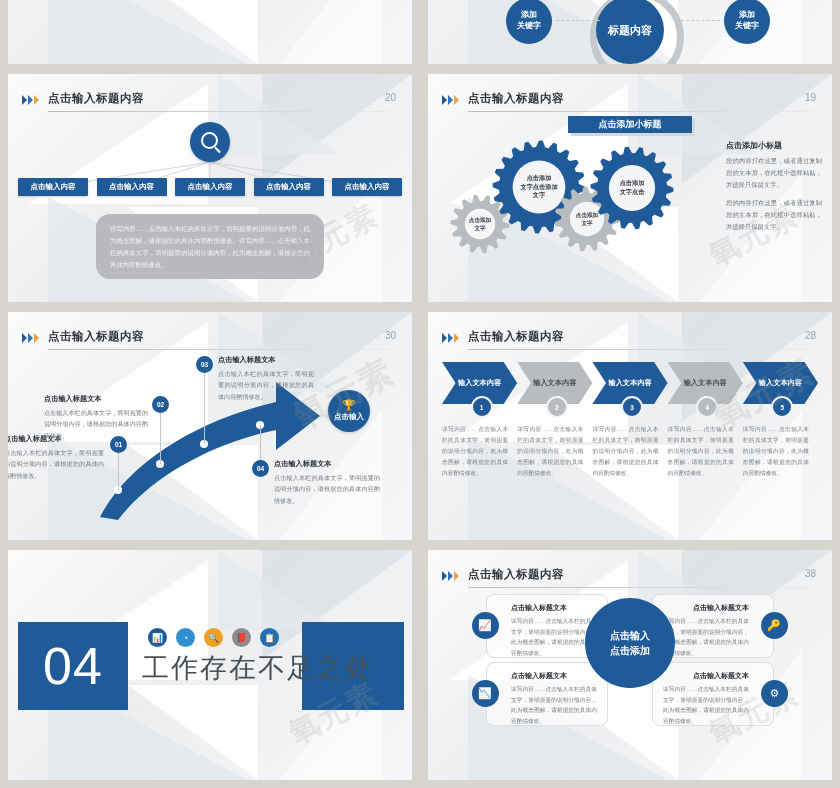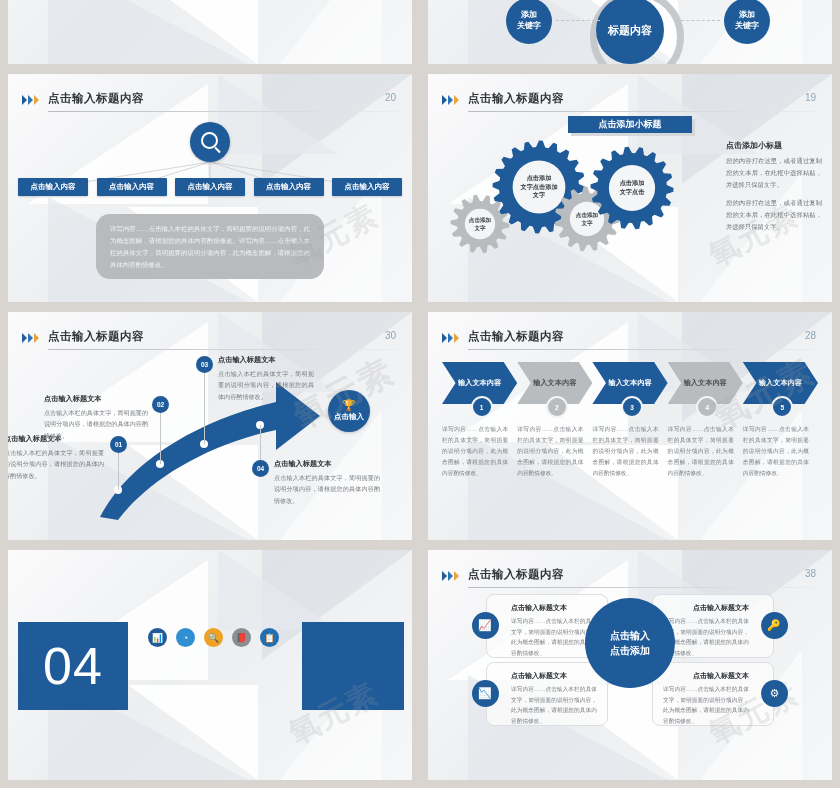--- a/index.html
+++ b/index.html
@@ -416,20 +416,21 @@
         <span>04</span>
       </div>
       <div class="rbox"></div>
       <div class="icons">
         <div class="ic" style="background:#1f5b99">📊</div>
         <div class="ic" style="background:#2f8fd0">◔</div>
         <div class="ic" style="background:#f0a123">🔍</div>
         <div class="ic" style="background:#8b8e91">📕</div>
         <div class="ic" style="background:#1f6fb5">📋</div>
       </div>
+      <div class="big">工作存在不足之处</div>
       <div class="wm lo">氧元素</div>
     </div>
   </div>
 
   <div class="cell">
     <div class="slide s23">
       <div class="poly">
         <i class="p1"></i>
             <i class="p2"></i>
             <i class="p3"></i>

